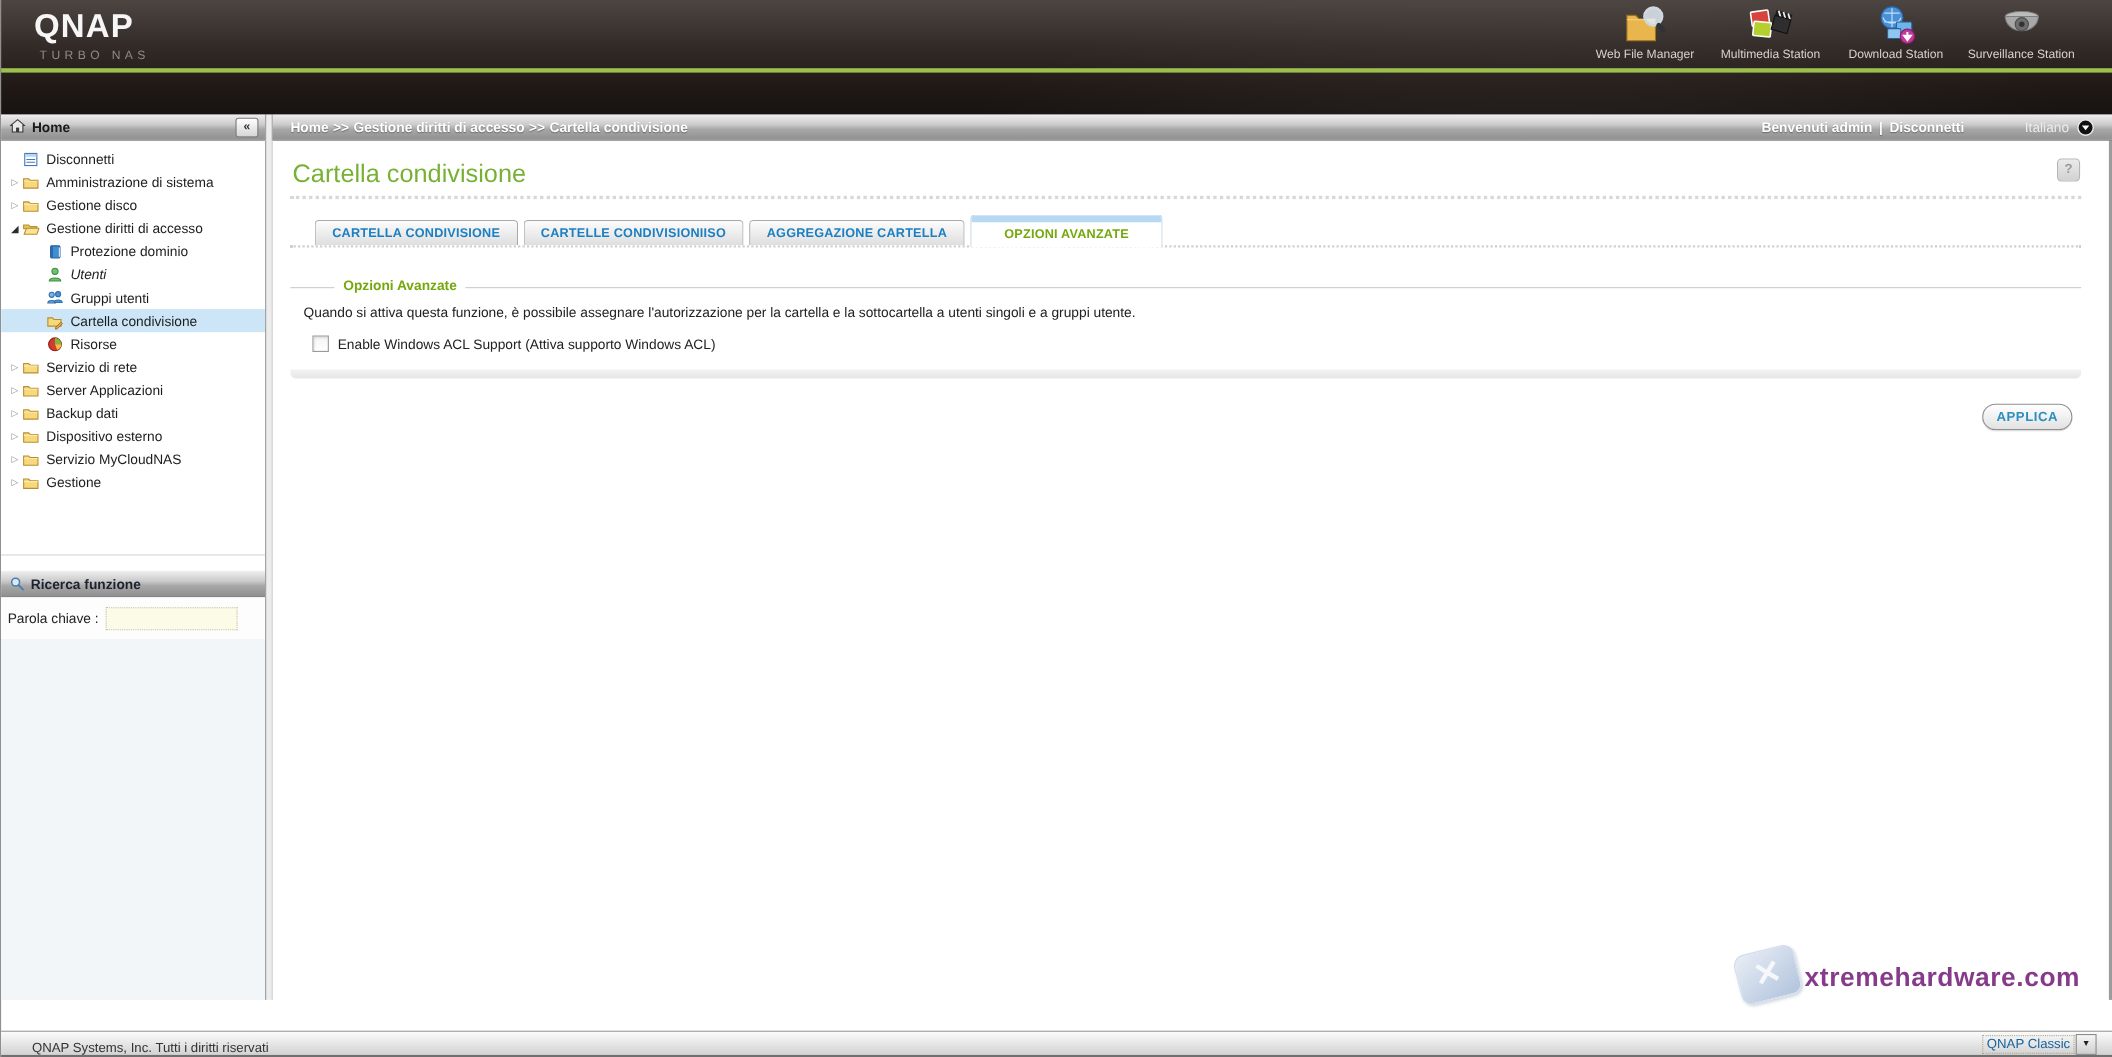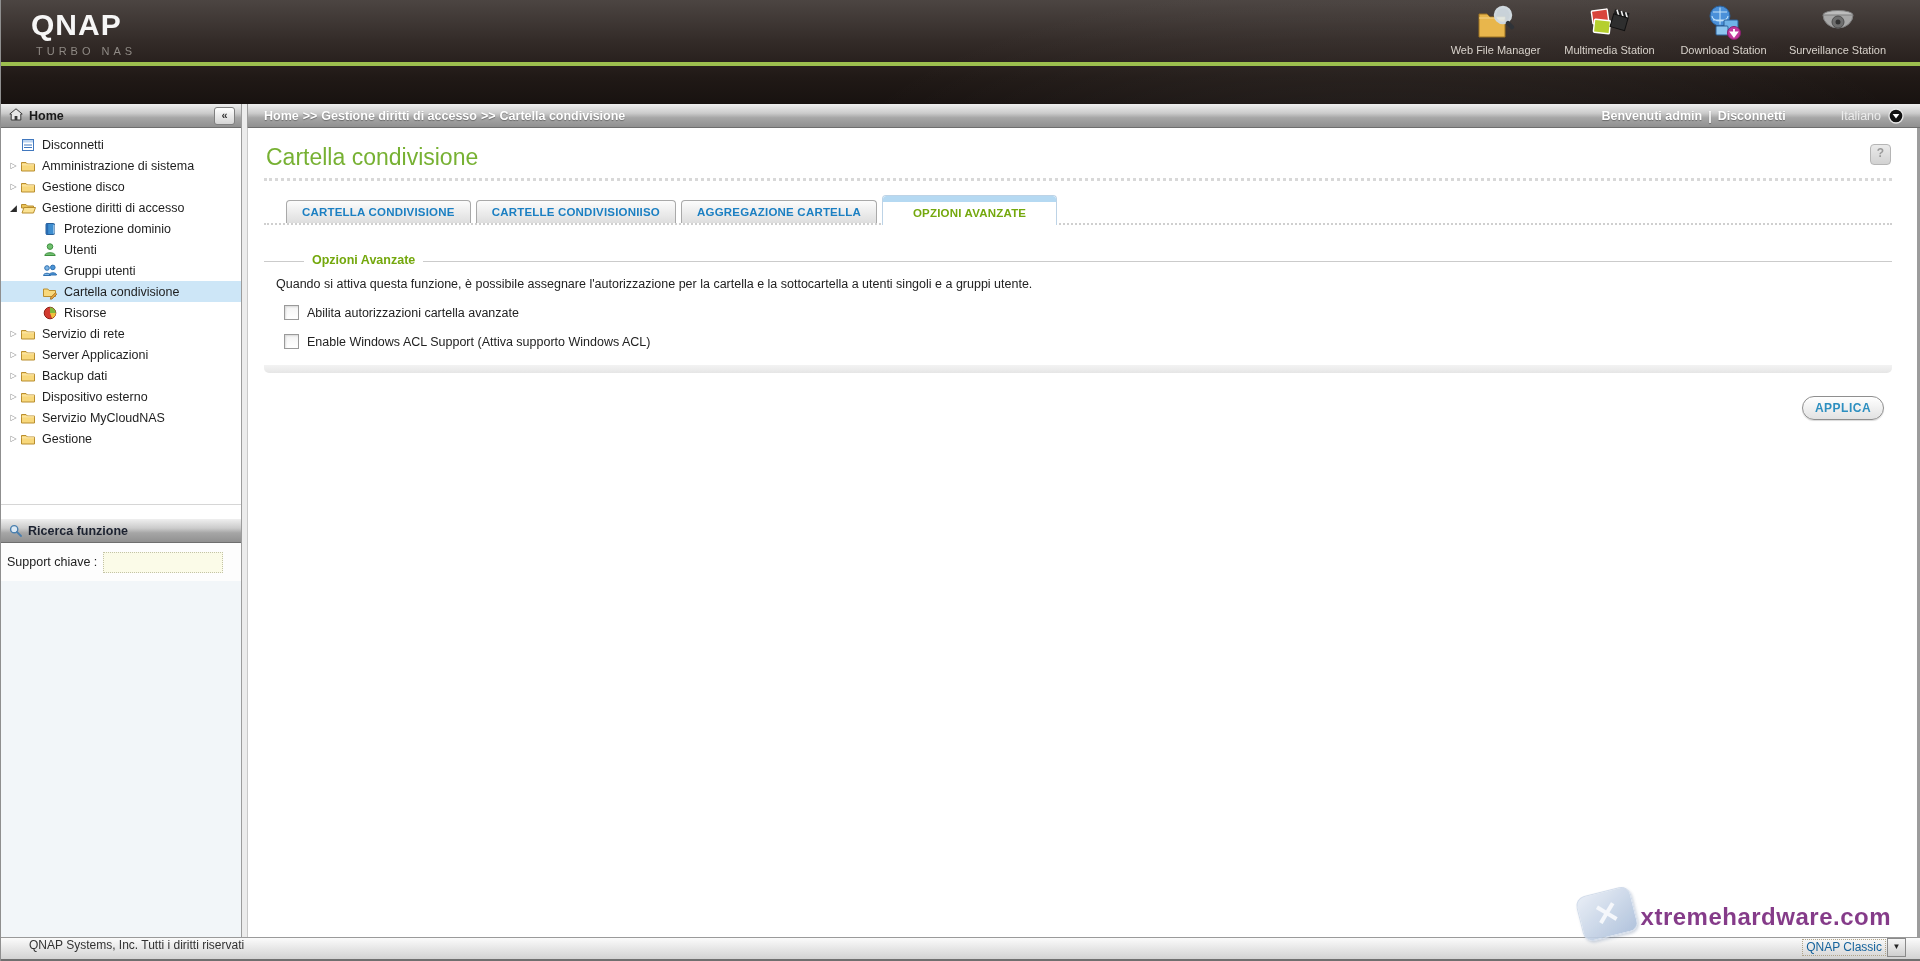--- a/index.html
+++ b/index.html
@@ -91,22 +91,22 @@
              font-family:"Liberation Sans",sans-serif;}
 
   .watermark{position:absolute;right:26px;bottom:0;display:flex;align-items:flex-end;gap:6px;}
   .wm-logo{width:54px;height:44px;border-radius:10px;background:linear-gradient(150deg,#e6ecf5,#a9bdd9);
            border:1px solid #cdd8e8;transform:rotate(-14deg);display:flex;align-items:center;justify-content:center;
            box-shadow:1px 2px 3px rgba(120,140,170,.4);opacity:.9;}
   .wm-x{color:#f4f7fb;font-size:30px;font-weight:bold;line-height:1;}
   .wm-text{font-size:24px;font-weight:bold;color:#701a75;letter-spacing:.5px;opacity:.85;margin-bottom:6px;}
 
   
-  .footer{height:24px;flex:none;display:flex;align-items:flex-start;padding:0 14px 0 28px;box-sizing:border-box;
-          background:linear-gradient(#fbfbfb,#d2d2d2);border-top:1px solid #9a9a9a;border-bottom:2px solid #6f6f6f;}
+  .footer{height:24px;flex:none;display:flex;align-items:flex-end;padding:0 14px 0 28px;box-sizing:border-box;
+          background:linear-gradient(#fbfbfb,#d2d2d2);border-top:1px solid #9a9a9a;border-bottom:2px solid #6f6f6f;margin-top:28px;}
   .f-left{font-size:12px;color:#333;}
   .f-right{margin-left:auto;display:flex;align-items:center;}
   .theme-label{font-size:12px;color:var(--link-blue,#15639c);border:1px dotted #b0a489;padding:0 3px;
                line-height:15px;cursor:pointer;}
   .dd-btn{width:17px;height:17px;border:1px solid #8a8a8a;background:linear-gradient(#f5f5f5,#cfcfcf);
           margin-left:1px;font-size:8px;color:#222;text-align:center;line-height:16px;cursor:pointer;}
 </style>
 </head>
 <body>
 
@@ -253,21 +253,21 @@
             <span class="tree-arrow none"></span>
             <span class="tree-icon">
               <svg width="16" height="16" viewBox="0 0 16 16">
                 <rect x="4" y="2.5" width="8.5" height="11" rx="1" fill="#3e8ed0" stroke="#2a5f97"></rect>
                 <rect x="4" y="2.5" width="2.2" height="11" fill="#2a6bb0"></rect>
                 <path d="M12 4 V12.5" stroke="#d8eaf8"></path>
               </svg>
             </span>
             <span class="tree-label">Protezione dominio</span>
           </div>
-          <div class="tree-row" style="padding-left: 28px;">
+          <div class="tree-row" style="padding-left: 28px; font-style: italic;">
             <span class="tree-arrow none"></span>
             <span class="tree-icon">
               <svg width="16" height="16" viewBox="0 0 16 16">
                 <circle cx="8" cy="4.6" r="2.8" fill="#6fc06f" stroke="#3f8f3f"></circle>
                 <path d="M2.8 13.5 C2.8 9.8 13.2 9.8 13.2 13.5 Z" fill="#6fc06f" stroke="#3f8f3f"></path>
               </svg>
             </span>
             <span class="tree-label">Utenti</span>
           </div>
           <div class="tree-row" style="padding-left: 28px;">
@@ -367,21 +367,21 @@
       <div class="search-head gbar">
         <span style="display:inline-flex;">
           <svg width="13" height="13" viewBox="0 0 13 13">
               <circle cx="5.2" cy="5.2" r="3.6" fill="#dce9f4" stroke="#4a7fae" stroke-width="1.4"></circle>
               <path d="M8 8 L12 12" stroke="#4a7fae" stroke-width="1.8" stroke-linecap="round"></path>
             </svg>
         </span>
         <span>Ricerca funzione</span>
       </div>
       <div class="search-row">
-        <span>Support chiave :</span>
+        <span>Parola chiave :</span>
         <input class="kw-input" type="text" value="" style="">
       </div>
       <div class="side-fill"></div>
     </div>
 
     <div class="divider"></div>
 
     <div class="main">
       <div class="help-btn">?</div>
       <div class="page-title">Cartella condivisione</div>
@@ -400,24 +400,20 @@
           <div class="tab active">
             <span class="tab-cap"></span>
             <span class="tab-text">OPZIONI AVANZATE</span>
           </div>
         </div>
 
       <div class="fieldset">
         <span class="legend">Opzioni Avanzate</span>
         <div class="desc">Quando si attiva questa funzione, è possibile assegnare l'autorizzazione per la cartella e la sottocartella a utenti singoli e a gruppi utente.</div>
         <div>
-            <div class="cb-row">
-              <span class="checkbox"></span>
-              <span class="cb-label">Abilita autorizzazioni cartella avanzate</span>
-            </div>
             <div class="cb-row">
               <span class="checkbox"></span>
               <span class="cb-label">Enable Windows ACL Support (Attiva supporto Windows ACL)</span>
             </div>
           </div>
         <div class="panel-bottom"></div>
       </div>
 
       <div class="apply-row">
         <button class="apply-btn">APPLICA</button>

